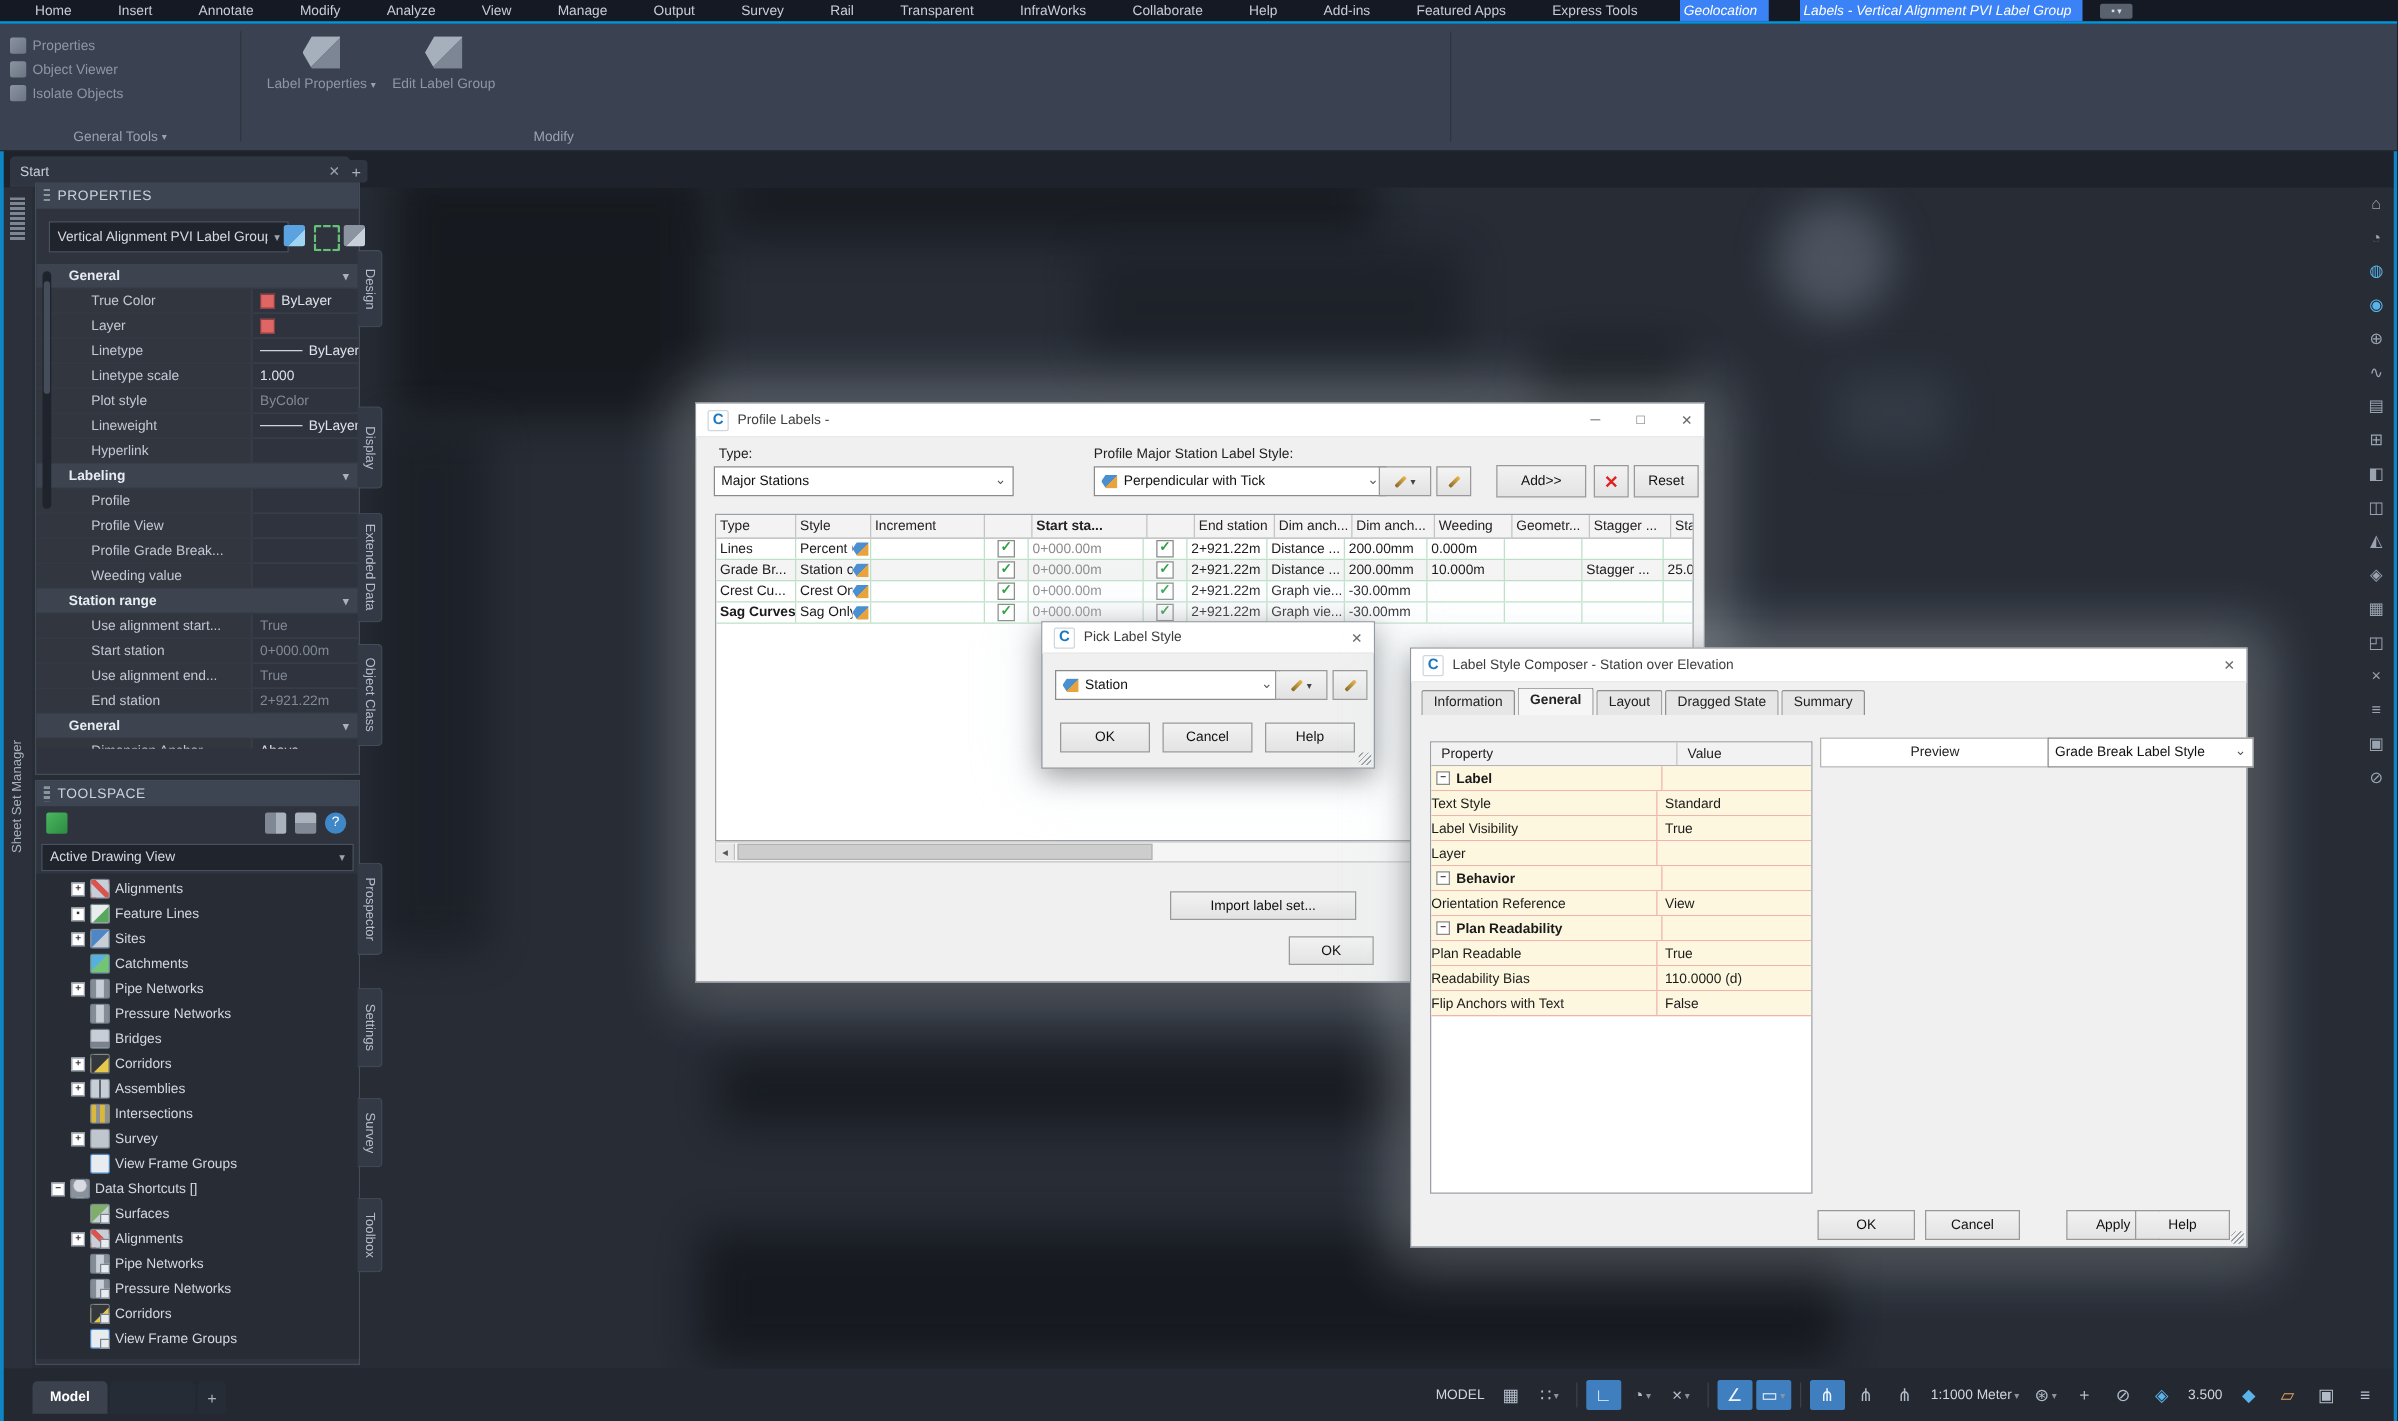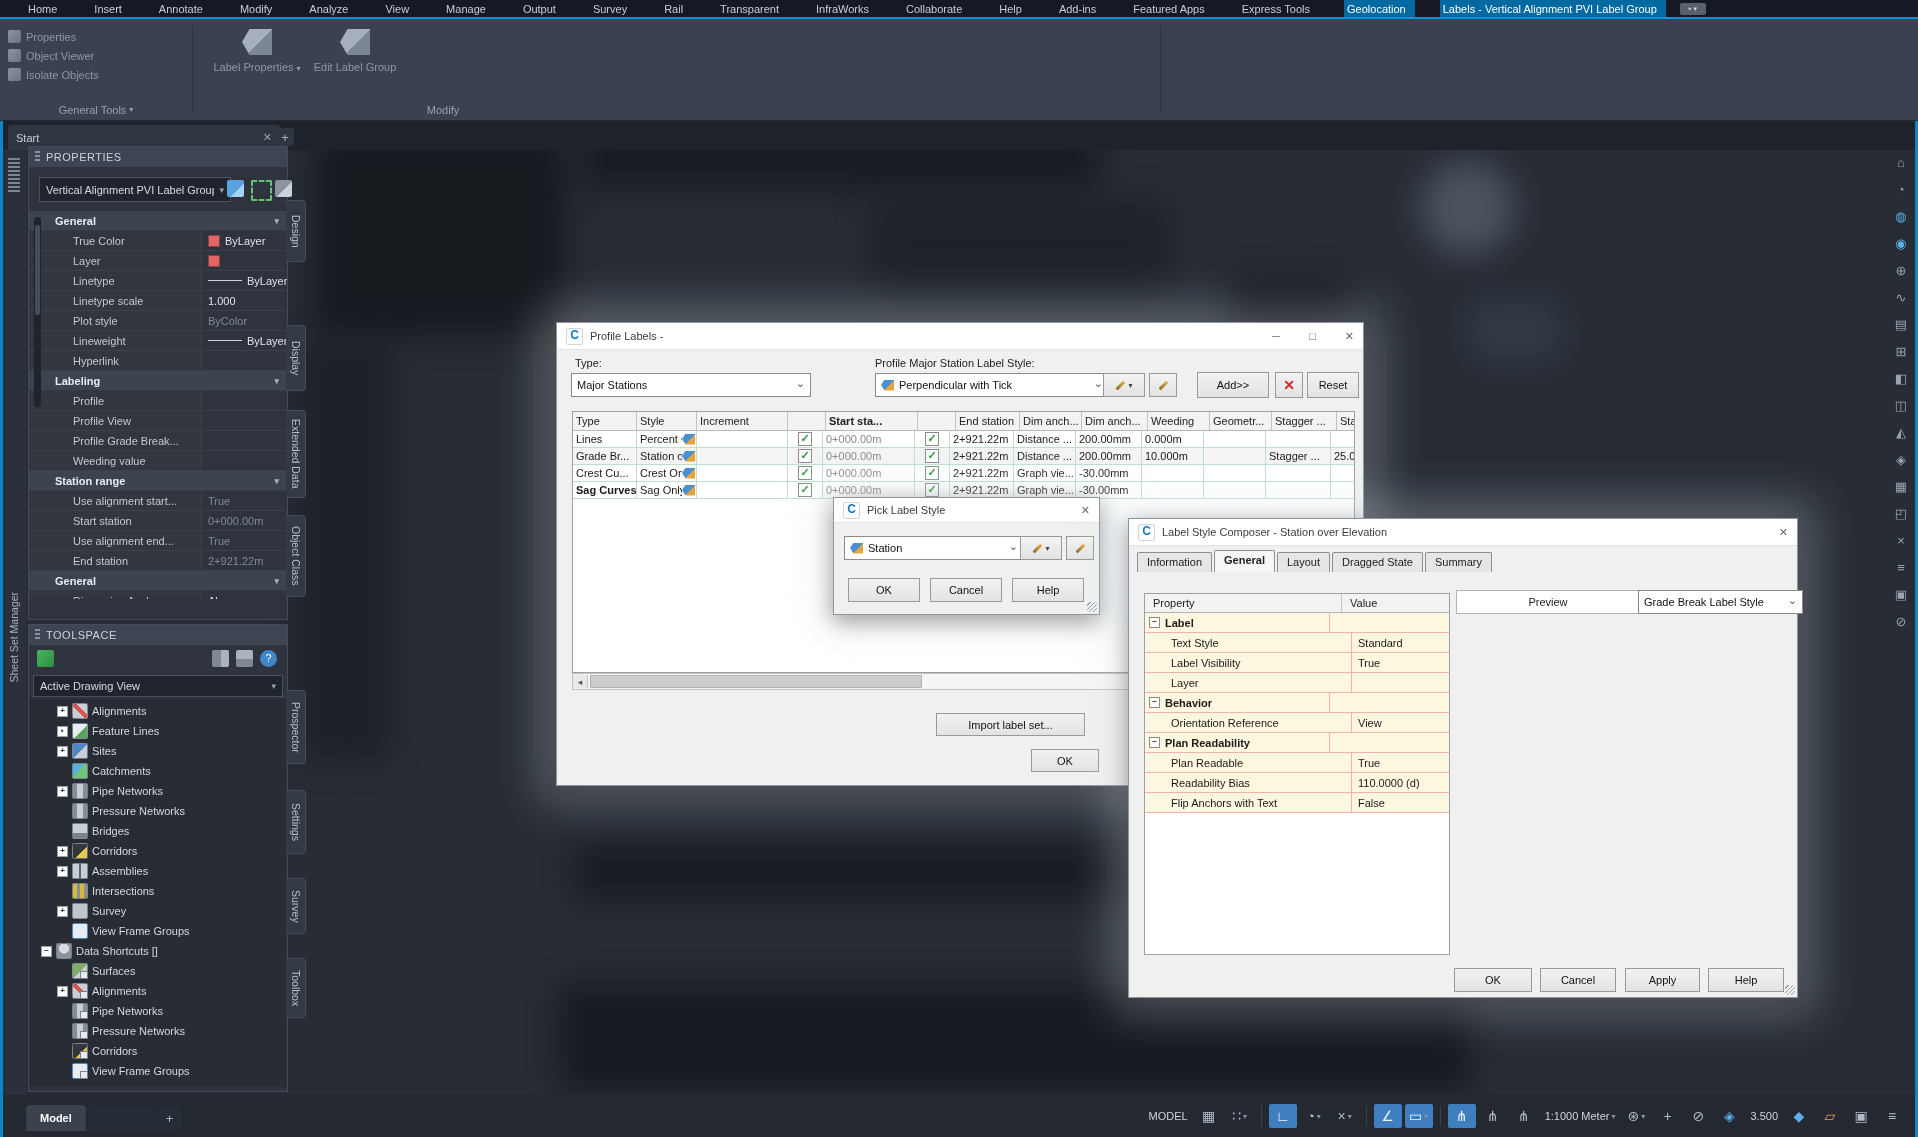--- a/index.html
+++ b/index.html
@@ -2,21 +2,21 @@
 <html><head>
 <meta charset="utf-8">
 <style>
   html,body{margin:0;padding:0;background:#10131a;}
   #root{position:relative;width:1918px;height:1137px;overflow:hidden;
         font-family:"Liberation Sans",sans-serif;font-size:11px;color:#d4d9e2;background:#262b34;}
   
   #menubar{position:absolute;left:0;top:0;width:1918px;height:17px;background:#151923;
            display:flex;align-items:stretch;border-bottom:2px solid #0696d7;z-index:5;}
   .mitem{padding:1px 9px 0 3px;color:#c7cdd9;display:flex;align-items:center;cursor:default;white-space:nowrap;margin-left:25px;}
-  .mitem.active{background:#0369a1;color:#fff;}
+  .mitem.active{background:#3b82f6;color:#fff;font-style:italic;}
   .mini-btn{margin-left:14px;align-self:center;width:26px;height:12px;background:#59616e;border-radius:2px;
             display:flex;align-items:center;justify-content:center;gap:2px;color:#d8dde4;font-size:8px;}
   
   #ribbon{position:absolute;left:0;top:19px;width:1918px;height:101px;background:#3a4251;z-index:4;border-bottom:1px solid #242a34;}
   .rpanel{position:absolute;top:0;height:100px;}
   .rp-sep{position:absolute;top:6px;width:1px;height:88px;background:#2e3541;}
   .rsmall{display:flex;align-items:center;gap:5px;color:#8e97a4;height:19px;padding-left:8px;white-space:nowrap;}
   .ric{width:13px;height:13px;background:linear-gradient(135deg,#8b95a2,#6b7480);border-radius:2px;flex:none;}
   .tagsm{width:13px;height:10px;flex:none;background:linear-gradient(135deg,#9aa3b0 55%,#7a8390 55%);
          clip-path:polygon(0 50%,28% 0,100% 0,100% 100%,28% 100%);}
@@ -126,21 +126,21 @@
   .hs-thumb{width:330px;height:11px;background:#cdcdcd;margin-left:2px;border:1px solid #b2b2b2;}
   
   .tabbar{position:absolute;left:8px;top:30px;display:flex;align-items:flex-end;height:23px;}
   .tab{padding:3px 9px 4px 9px;border:1px solid #8f8f8f;border-bottom:none;background:#e6e6e6;color:#222;
        margin-right:2px;border-radius:2px 2px 0 0;}
   .tab.active{background:#f6f6f6;padding-bottom:6px;font-weight:bold;}
   #lsc-grid{position:absolute;left:15px;top:74px;width:304px;height:360px;background:#fff;border:1px solid #9aa0a6;overflow:hidden;}
   .lsc-head{display:flex;height:18px;background:#f2f2f2;border-bottom:1px solid #b4b4b4;color:#222;}
   .lsc-head div{display:flex;align-items:center;padding-left:8px;}
   .lscrow{display:flex;height:19px;background:#fdf7df;border-bottom:1px solid #f0b4ac;color:#1a1a1a;}
-  .lscrow .nm{width:180px;border-right:1px solid #f0b4ac;display:flex;align-items:center;gap:5px;padding-left:26px;}
+  .lscrow .nm{width:180px;border-right:1px solid #f0b4ac;display:flex;align-items:center;gap:5px;}
   .lscrow.group .nm{font-weight:bold;padding-left:4px;}
   .lscrow .vl{flex:1;display:flex;align-items:center;padding-left:6px;}
   .minusbox{width:9px;height:9px;border:1px solid #8a8a8a;background:#fff;color:#333;font-size:8px;line-height:7px;text-align:center;flex:none;}
   #preview-canvas{position:absolute;left:327px;top:95px;width:335px;height:312px;background:#1c222c;border:1px solid #8e959d;}
   #top-cube{position:absolute;right:24px;top:10px;width:28px;height:26px;background:#868c97;border:1px solid #aab0ba;
             border-radius:3px;color:#ecedf0;font-size:8px;display:flex;align-items:center;justify-content:center;}
   
   #statusbar{position:absolute;left:0;top:1095px;width:1918px;height:42px;background:#232831;z-index:7;
              border-bottom:4px solid #0c9ddf;display:flex;align-items:center;}
   #layout-tabs{display:flex;align-items:flex-end;height:30px;margin-left:26px;gap:2px;}
@@ -879,21 +879,21 @@
         </div>
     </div>
     <div style="position:absolute;left:327px;top:71px;width:182px;height:22px;background:#fff;border:1px solid #b4b4b4;display:flex;align-items:center;justify-content:center;color:#222;">
       <span>Preview</span>
     </div>
     <div class="dd" style="left:509px;top:71px;width:153px;height:22px;">
       <span style="overflow:hidden;white-space:nowrap;">Grade Break Label Style</span>
     </div>
     <div class="btn" style="left:325px;top:449px;width:76px;height:22px;">OK</div>
     <div class="btn" style="left:411px;top:449px;width:74px;height:22px;">Cancel</div>
-    <div class="btn" style="left:496px;top:449px;width:73px;height:22px;">Apply</div>
+    <div class="btn" style="left:524px;top:449px;width:73px;height:22px;">Apply</div>
     <div class="btn" style="left:579px;top:449px;width:74px;height:22px;">Help</div>
     <div class="grip-corner"></div>
   </div>
 
   <div id="statusbar">
     <div id="layout-tabs">
       <div class="ltab active">Model</div>
       <div class="ltab" style="width:40px;"></div>
       <div class="ltab plus">+</div>
     </div>

